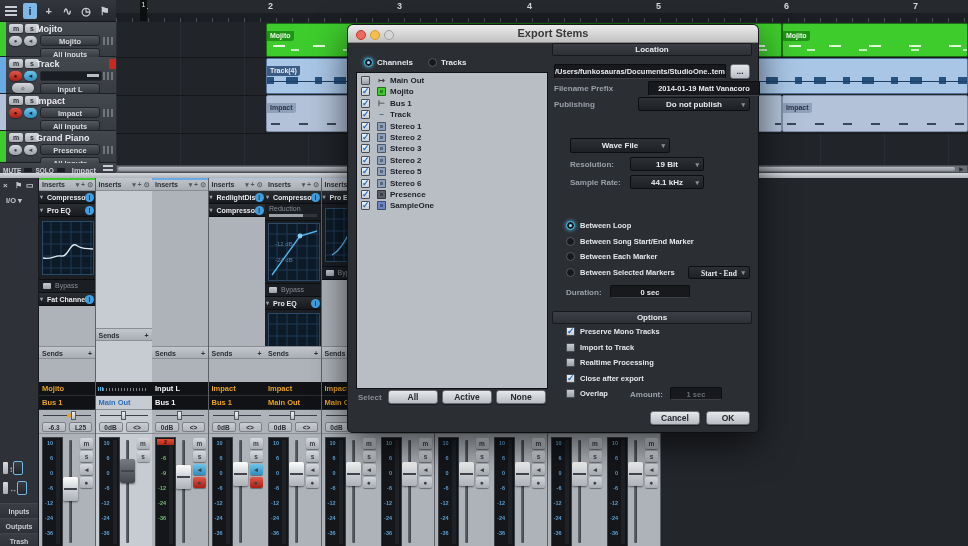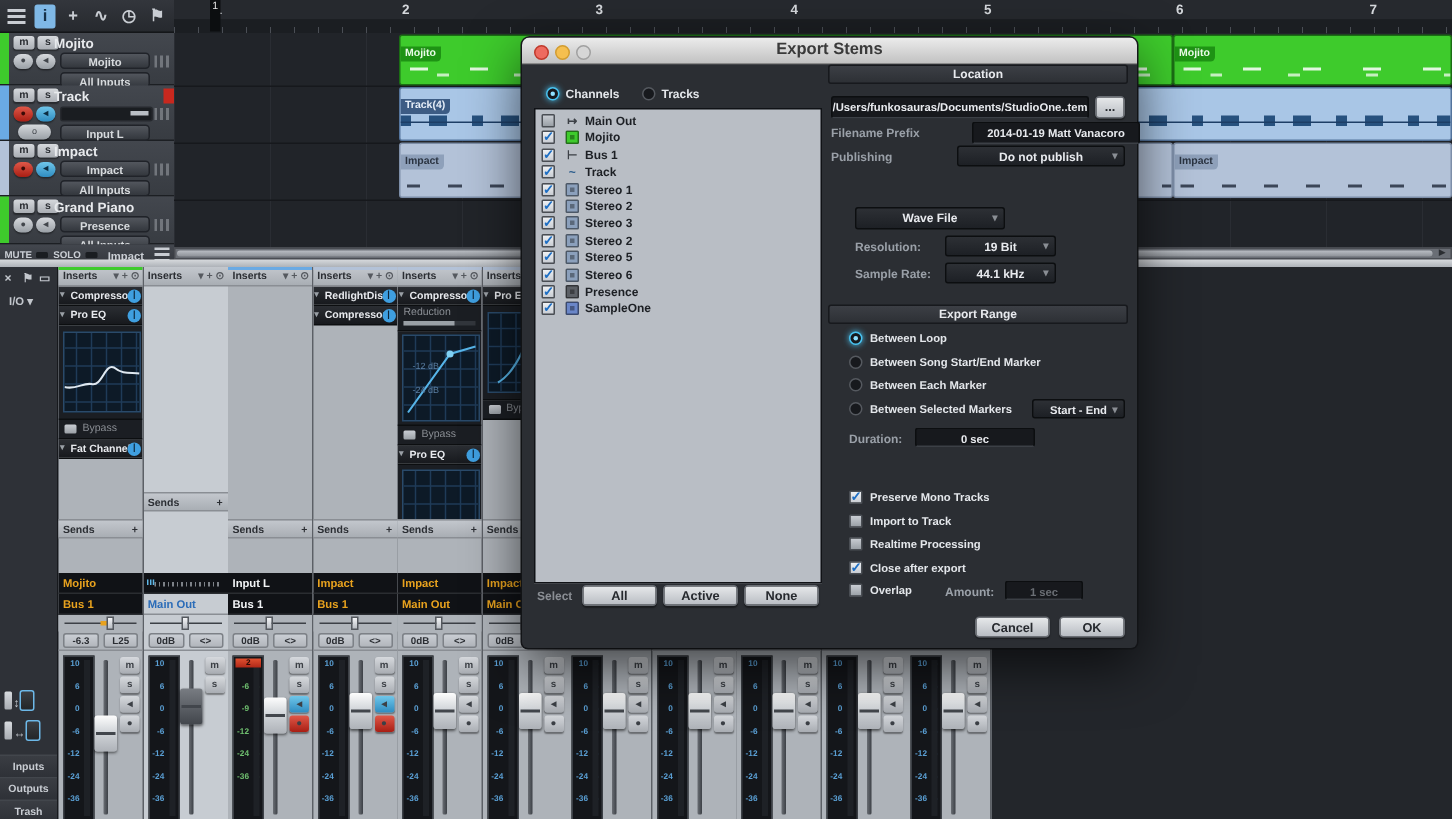--- a/index.html
+++ b/index.html
@@ -753,35 +753,35 @@
     <div class="dfield" style="left:300px;top:56px;width:112px;height:15px">2014-01-19 Matt Vanacoro</div>
     <span class="dlabel" style="left:206px;top:75px">Publishing</span>
     <div class="ddrop" style="left:290px;top:72px;width:112px;height:14px">Do not publish</div>
 
     <div class="ddrop" style="left:222px;top:113px;width:100px;height:15px">Wave File</div>
     <span class="dlabel" style="left:222px;top:135px">Resolution:</span>
     <div class="ddrop" style="left:282px;top:132px;width:74px;height:14px">19 Bit</div>
     <span class="dlabel" style="left:222px;top:153px">Sample Rate:</span>
     <div class="ddrop" style="left:282px;top:150px;width:74px;height:14px">44.1 kHz</div>
 
-    <div class="dhdr" style="left:204px;top:178px;width:200px">Export Range</div>
     <div id="rangeopts">
         <div class="radio on" style="left: 218px; top: 196px;"></div>
         <span class="rlabel" style="left: 232px; top: 196px; font-size: 7.5px;">Between Loop</span>
         <div class="radio" style="left: 218px; top: 211.5px;"></div>
         <span class="rlabel" style="left: 232px; top: 211.5px; font-size: 7.5px;">Between Song Start/End Marker</span>
         <div class="radio" style="left: 218px; top: 227px;"></div>
         <span class="rlabel" style="left: 232px; top: 227px; font-size: 7.5px;">Between Each Marker</span>
         <div class="radio" style="left: 218px; top: 242.5px;"></div>
         <span class="rlabel" style="left: 232px; top: 242.5px; font-size: 7.5px;">Between Selected Markers</span>
-        <div class="ddrop" style="left: 340px; top: 240.5px; width: 62px; height: 13px; font-size: 7.5px;">Start - End</div>
+        <div class="ddrop" style="left: 340px; top: 240.5px; width: 62px; height: 13px; font-size: 7.5px; font-family: Liberation Serif, serif;">Start - End</div>
       </div>
     <span class="dlabel" style="left:218px;top:263px">Duration:</span>
     <div class="dfield" style="left:262px;top:260px;width:80px;height:13px">0 sec</div>
 
+    <div class="dhdr" style="left:204px;top:286px;width:200px">Options</div>
     <div id="optchecks">
         <span class="chk on" style="left: 218px; top: 302px;"></span>
         <span class="rlabel" style="left: 232px; top: 302px; font-size: 7.5px;">Preserve Mono Tracks</span>
         <span class="chk" style="left: 218px; top: 317.5px;"></span>
         <span class="rlabel" style="left: 232px; top: 317.5px; font-size: 7.5px;">Import to Track</span>
         <span class="chk" style="left: 218px; top: 333px;"></span>
         <span class="rlabel" style="left: 232px; top: 333px; font-size: 7.5px;">Realtime Processing</span>
         <span class="chk on" style="left: 218px; top: 348.5px;"></span>
         <span class="rlabel" style="left: 232px; top: 348.5px; font-size: 7.5px;">Close after export</span>
         <span class="chk" style="left: 218px; top: 364px;"></span>

